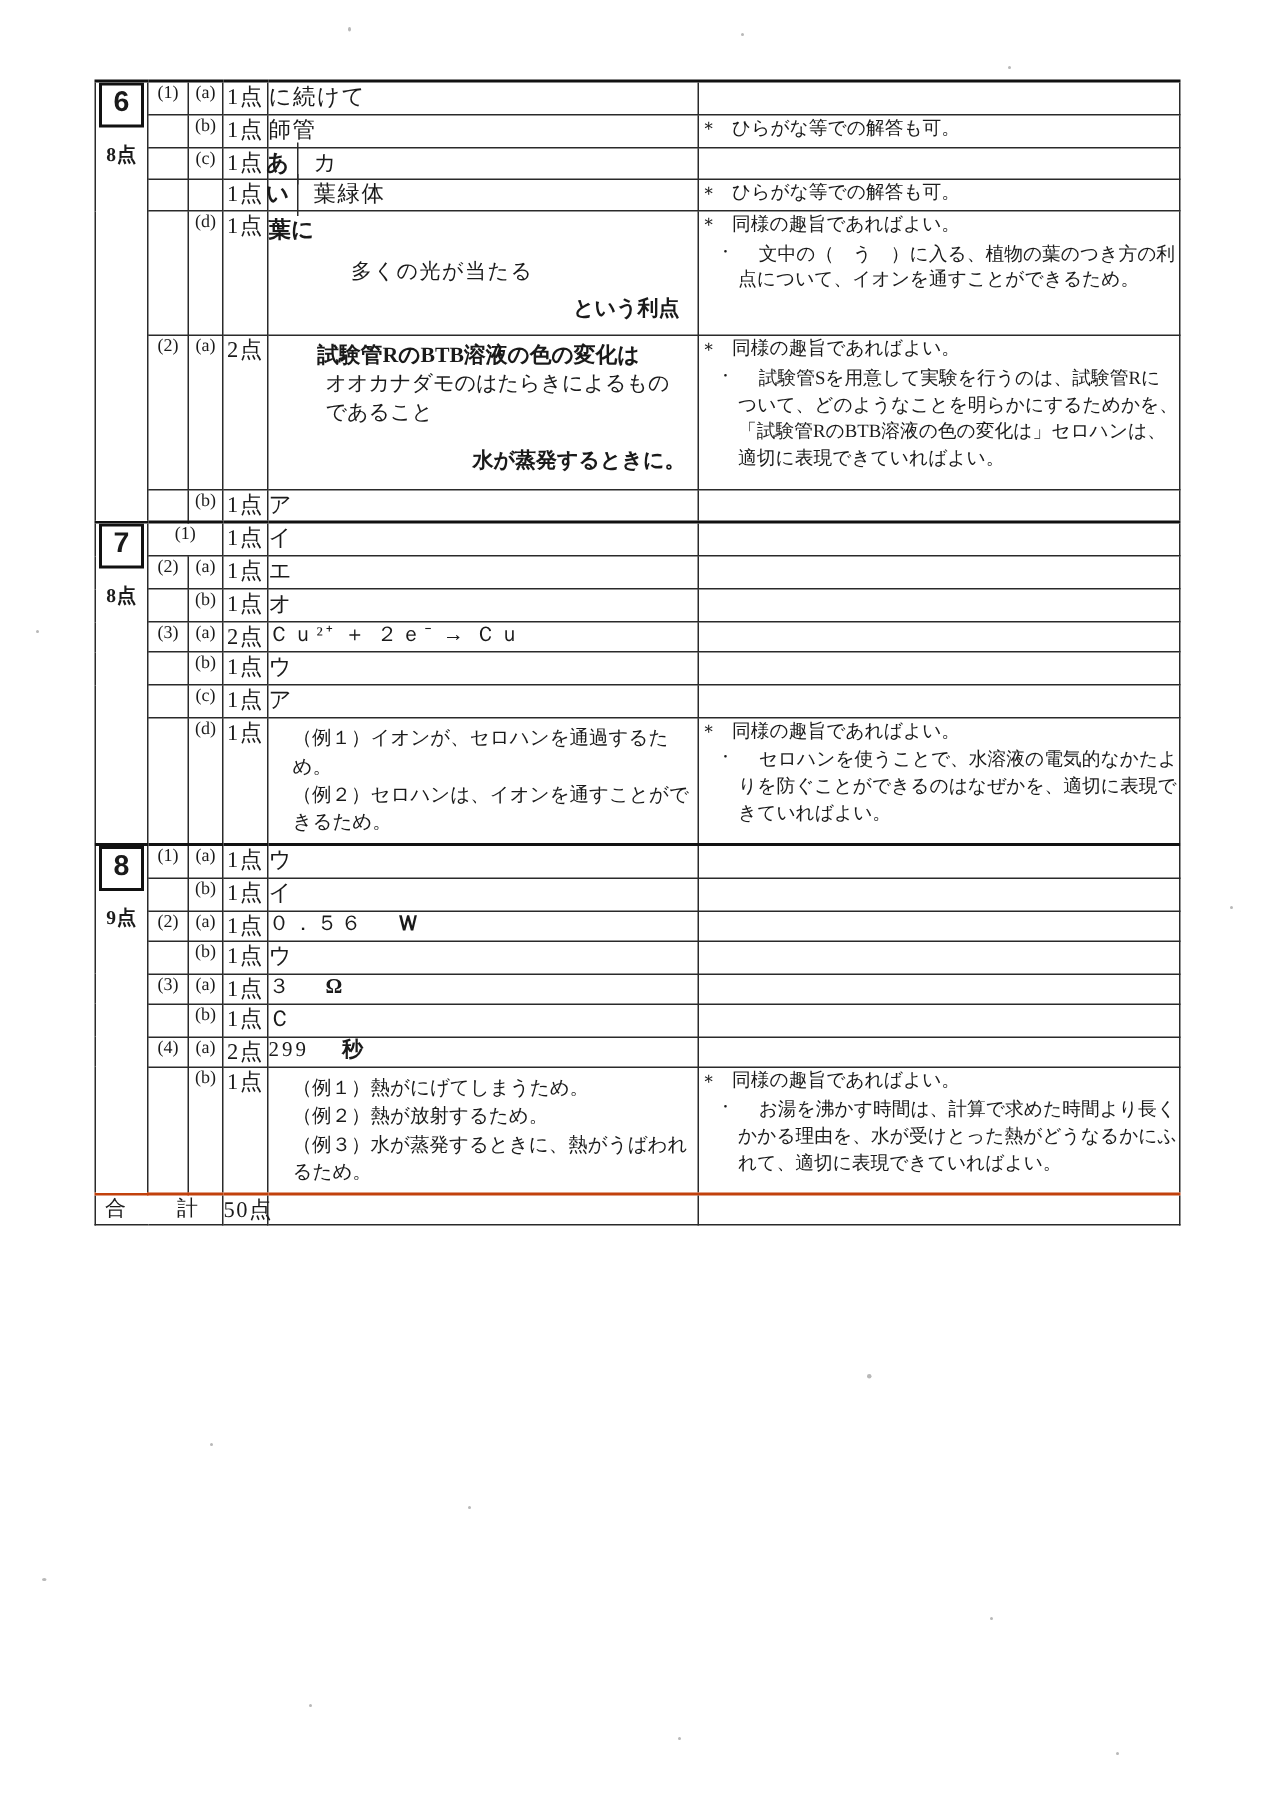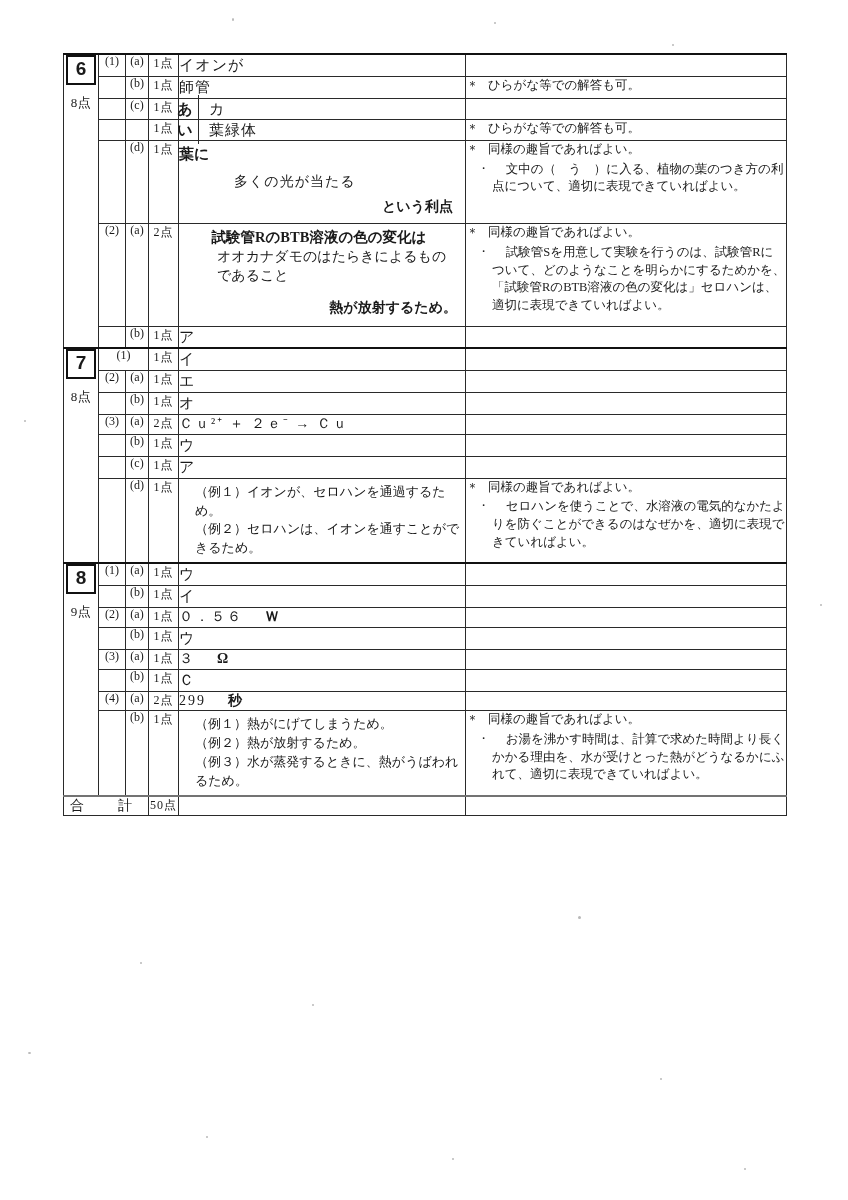--- a/index.html
+++ b/index.html
@@ -73,31 +73,32 @@
     font-weight: bold;
     font-family: "Liberation Sans", sans-serif;
     text-align: center;
     background: #fff;
   }
   .sect-pts {
     display: block;
     margin-top: 9px;
     font-size: 13px;
     letter-spacing: 0.5px;
+    font-weight: bold;
   }
 
   .q-cell, .sub-cell {
     text-align: center;
     font-size: 12px;
     padding-top: 5px;
     line-height: 1.1;
   }
   .pts-cell {
     text-align: center;
-    font-size: 12px;
+    font-size: 15px;
     padding-top: 5px;
     letter-spacing: 1px;
     white-space: nowrap;
   }
 
   .ans-cell {
     font-size: 14px;
     padding: 4px 2px 4px 7px;
     line-height: 1.35;
   }
@@ -163,21 +164,21 @@
   .note-sub .note-body { flex: 1; text-indent: 1.1em; }
 
   
   .total-label {
     text-align: center;
     font-size: 14px;
     letter-spacing: 10px;
     padding: 5px 0 5px 8px;
     font-weight: normal;
   }
-  tr.total-row > td { border-top: 2px solid #737373; }
+  tr.total-row > td { border-top: 2px solid #c2410c; }
 </style>
 </head>
 <body>
 
 <div class="speck" style="left:232px;top:18px;width:2px;height:3px;"></div>
 <div class="speck" style="left:494px;top:22px;width:2px;height:2px;"></div>
 <div class="speck" style="left:672px;top:44px;width:2px;height:2px;"></div>
 <div class="speck" style="left:24px;top:420px;width:2px;height:2px;"></div>
 <div class="speck" style="left:820px;top:604px;width:2px;height:2px;"></div>
 <div class="speck" style="left:578px;top:916px;width:3px;height:3px;"></div>
@@ -198,21 +199,21 @@
       <col class="c-pts">
         <col class="c-ans">
         <col class="c-note">
     </colgroup>
     <tbody id="table-body">
         <tr class="sect-start">
           <td class="num-cell" rowspan="7"><span class="big-num">6</span><span class="sect-pts">8点</span></td>
           <td class="q-cell">(1)</td>
           <td class="sub-cell">(a)</td>
           <td class="pts-cell">1点</td>
-          <td class="ans-cell"><span class="ans-kana">イオンが</span></td>
+          <td class="ans-cell"><span class="ans-kana">に続けて</span></td>
           <td class="note-cell"></td>
         </tr>
         <tr>
           <td class="q-cell"></td>
           <td class="sub-cell">(b)</td>
           <td class="pts-cell">1点</td>
           <td class="ans-cell"><span class="ans-kana">師管</span></td>
           <td class="note-cell">
             <div class="note-star">
               <span class="star">＊</span>
@@ -260,33 +261,33 @@
               <div class="fl-3">という利点</div>
             </div>
           </td>
           <td class="note-cell">
             <div class="note-star">
               <span class="star">＊</span>
               <span class="note-txt">同様の趣旨であればよい。</span>
             </div>
             <div class="note-sub">
               <span class="dot">・</span>
-              <span class="note-body">文中の（　う　）に入る、植物の葉のつき方の利点について、適切に表現できていればよい。</span>
+              <span class="note-body">文中の（　う　）に入る、植物の葉のつき方の利点について、イオンを通すことができるため。</span>
             </div>
           </td>
         </tr>
         <tr>
           <td class="q-cell">(2)</td>
           <td class="sub-cell">(a)</td>
           <td class="pts-cell">2点</td>
           <td class="ans-cell">
             <div class="free-lines-b">
               <div class="flb-1">試験管RのBTB溶液の色の変化は</div>
               <div class="flb-2">オオカナダモのはたらきによるものであること</div>
-              <div class="flb-3">熱が放射するため。</div>
+              <div class="flb-3">水が蒸発するときに。</div>
             </div>
           </td>
           <td class="note-cell">
             <div class="note-star">
               <span class="star">＊</span>
               <span class="note-txt">同様の趣旨であればよい。</span>
             </div>
             <div class="note-sub">
               <span class="dot">・</span>
               <span class="note-body">試験管Sを用意して実験を行うのは、試験管Rについて、どのようなことを明らかにするためかを、「試験管RのBTB溶液の色の変化は」セロハンは、適切に表現できていればよい。</span>

